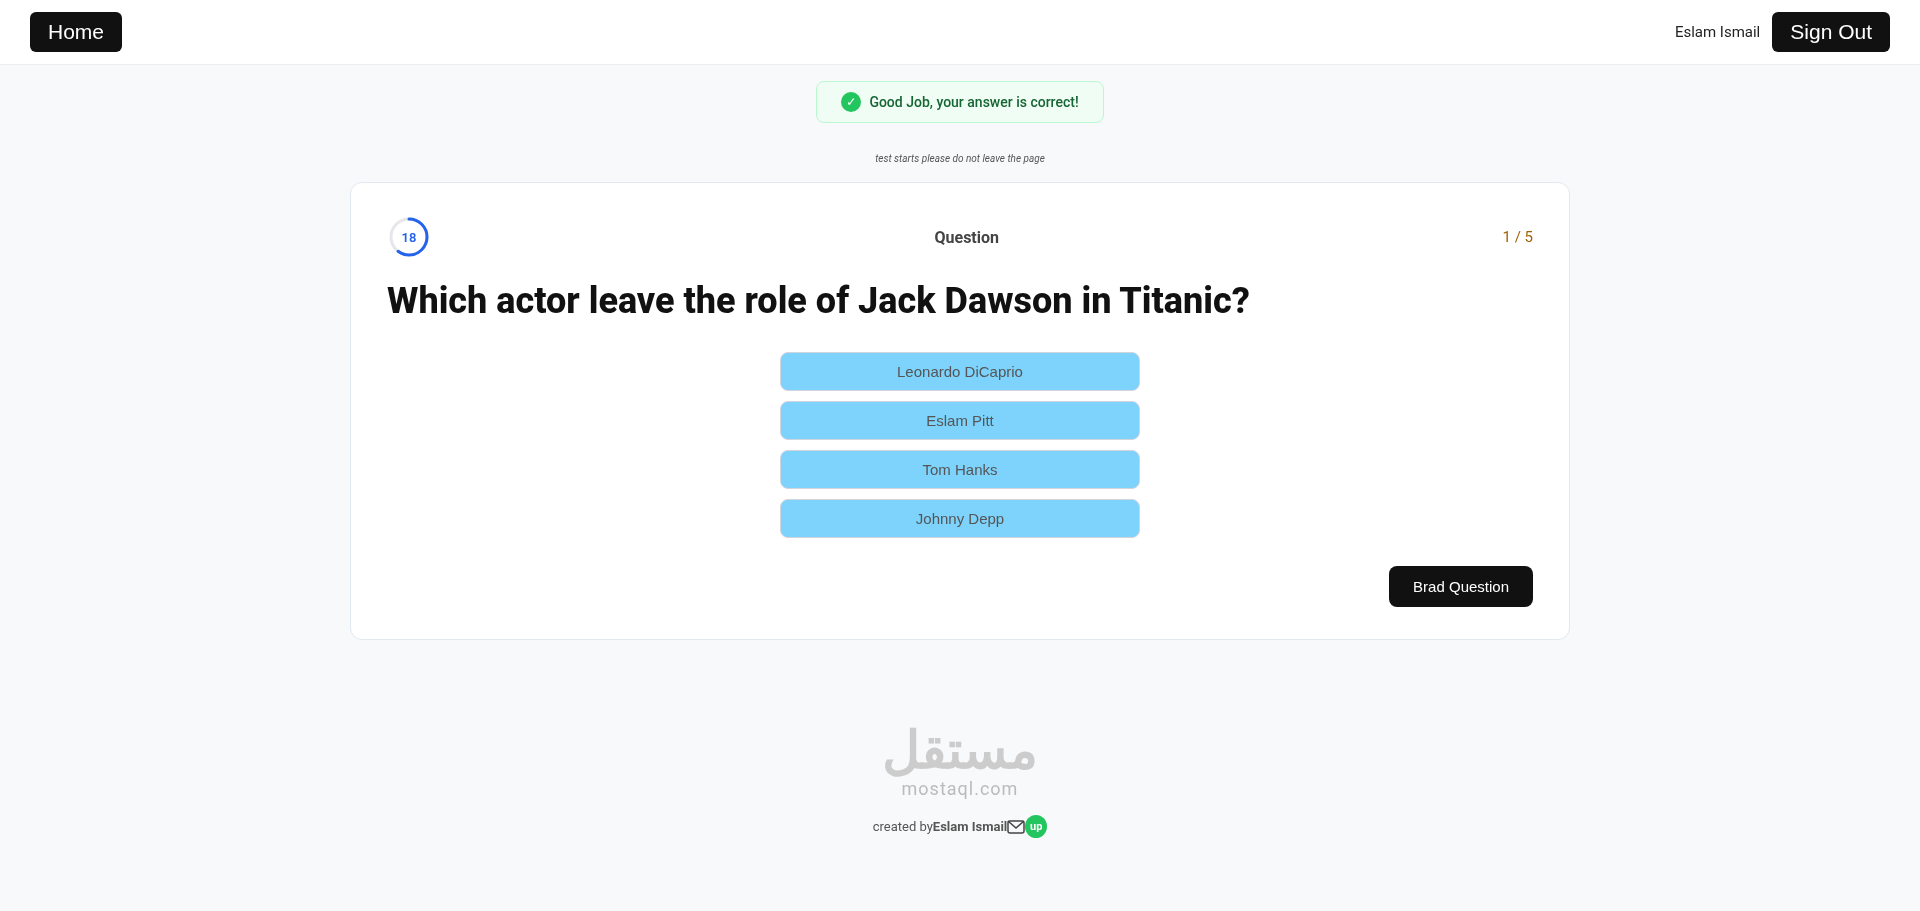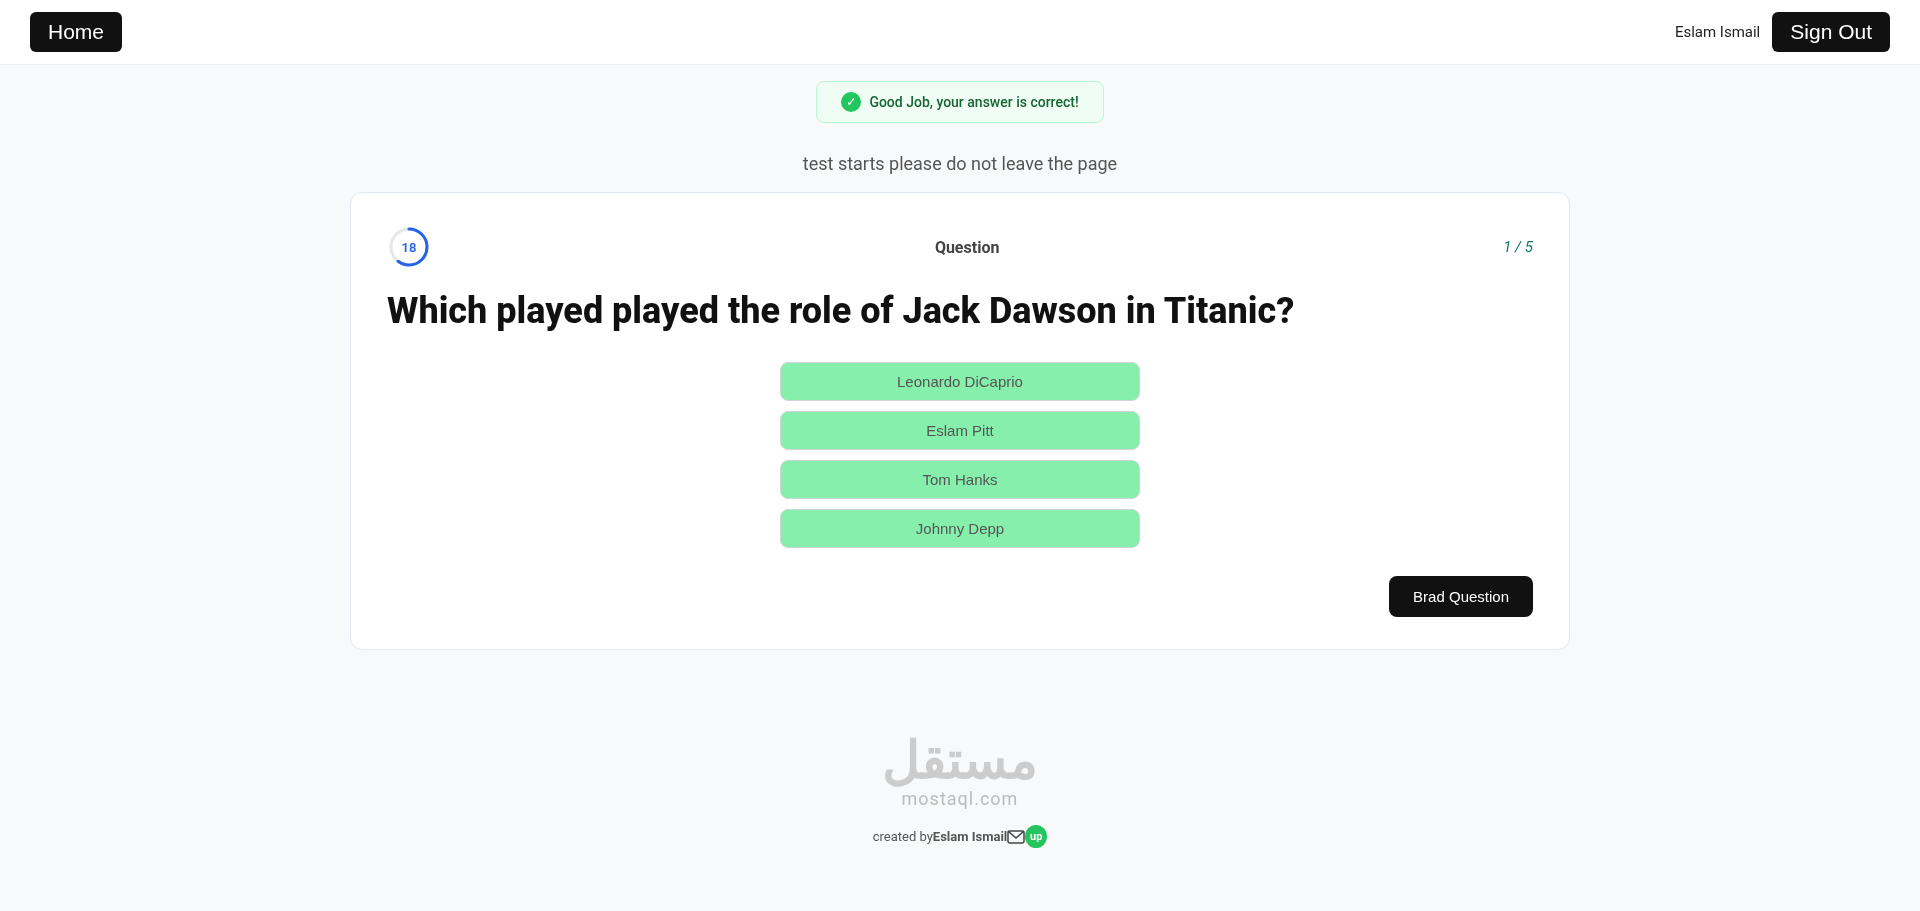--- a/index.html
+++ b/index.html
@@ -79,22 +79,23 @@
       justify-content: center;
       color: #fff;
       font-size: 12px;
       flex-shrink: 0;
     }
 
     
     .page-notice {
       text-align: center;
       color: #555;
-      font-size: 18px;
+      font-size: 10px;
       padding: 30px 0 14px 0;
+      font-style: italic;
     }
 
     
     .card-container {
       display: flex;
       justify-content: center;
       padding: 4px 80px;
     }
 
     .question-card {
@@ -135,22 +136,21 @@
     }
 
     .question-label {
       font-size: 16px;
       color: #444;
       font-weight: 700;
     }
 
     .question-counter {
       font-size: 15px;
-      color: #0f766e;
-      font-style: italic;
+      color: #a16207;
     }
 
     .question-text {
       font-size: 36px;
       font-weight: 800;
       color: #111;
       margin-bottom: 28px;
       line-height: 1.25;
     }
 
@@ -160,21 +160,21 @@
       gap: 10px;
       align-items: center;
     }
 
     .option-btn {
       width: 100%;
       max-width: 360px;
       padding: 10px 20px;
       border: 1px solid #d1d5db;
       border-radius: 8px;
-      background: #86efac;
+      background: #7dd3fc;
       color: #555;
       font-size: 15px;
       cursor: pointer;
       text-align: center;
       transition: background 0.15s;
     }
 
     .card-footer {
       display: flex;
       justify-content: flex-end;
@@ -280,21 +280,21 @@
 
           <circle cx="22" cy="22" r="18" fill="none" stroke="#2563eb" stroke-width="3" stroke-dasharray="113.1" stroke-dashoffset="45.24" stroke-linecap="round"></circle>
         </svg>
         <span class="timer-text">18</span>
       </div>
 
       <span class="question-label">Question</span>
       <span class="question-counter">1 / 5</span>
     </div>
 
-    <h1 class="question-text">Which played played the role of Jack Dawson in Titanic?</h1>
+    <h1 class="question-text">Which actor leave the role of Jack Dawson in Titanic?</h1>
 
     <div class="options-list">
       <button class="option-btn">Leonardo DiCaprio</button>
       <button class="option-btn">Eslam Pitt</button>
       <button class="option-btn">Tom Hanks</button>
       <button class="option-btn">Johnny Depp</button>
     </div>
 
     <div class="card-footer">
       <button class="btn-next">Brad Question</button>

